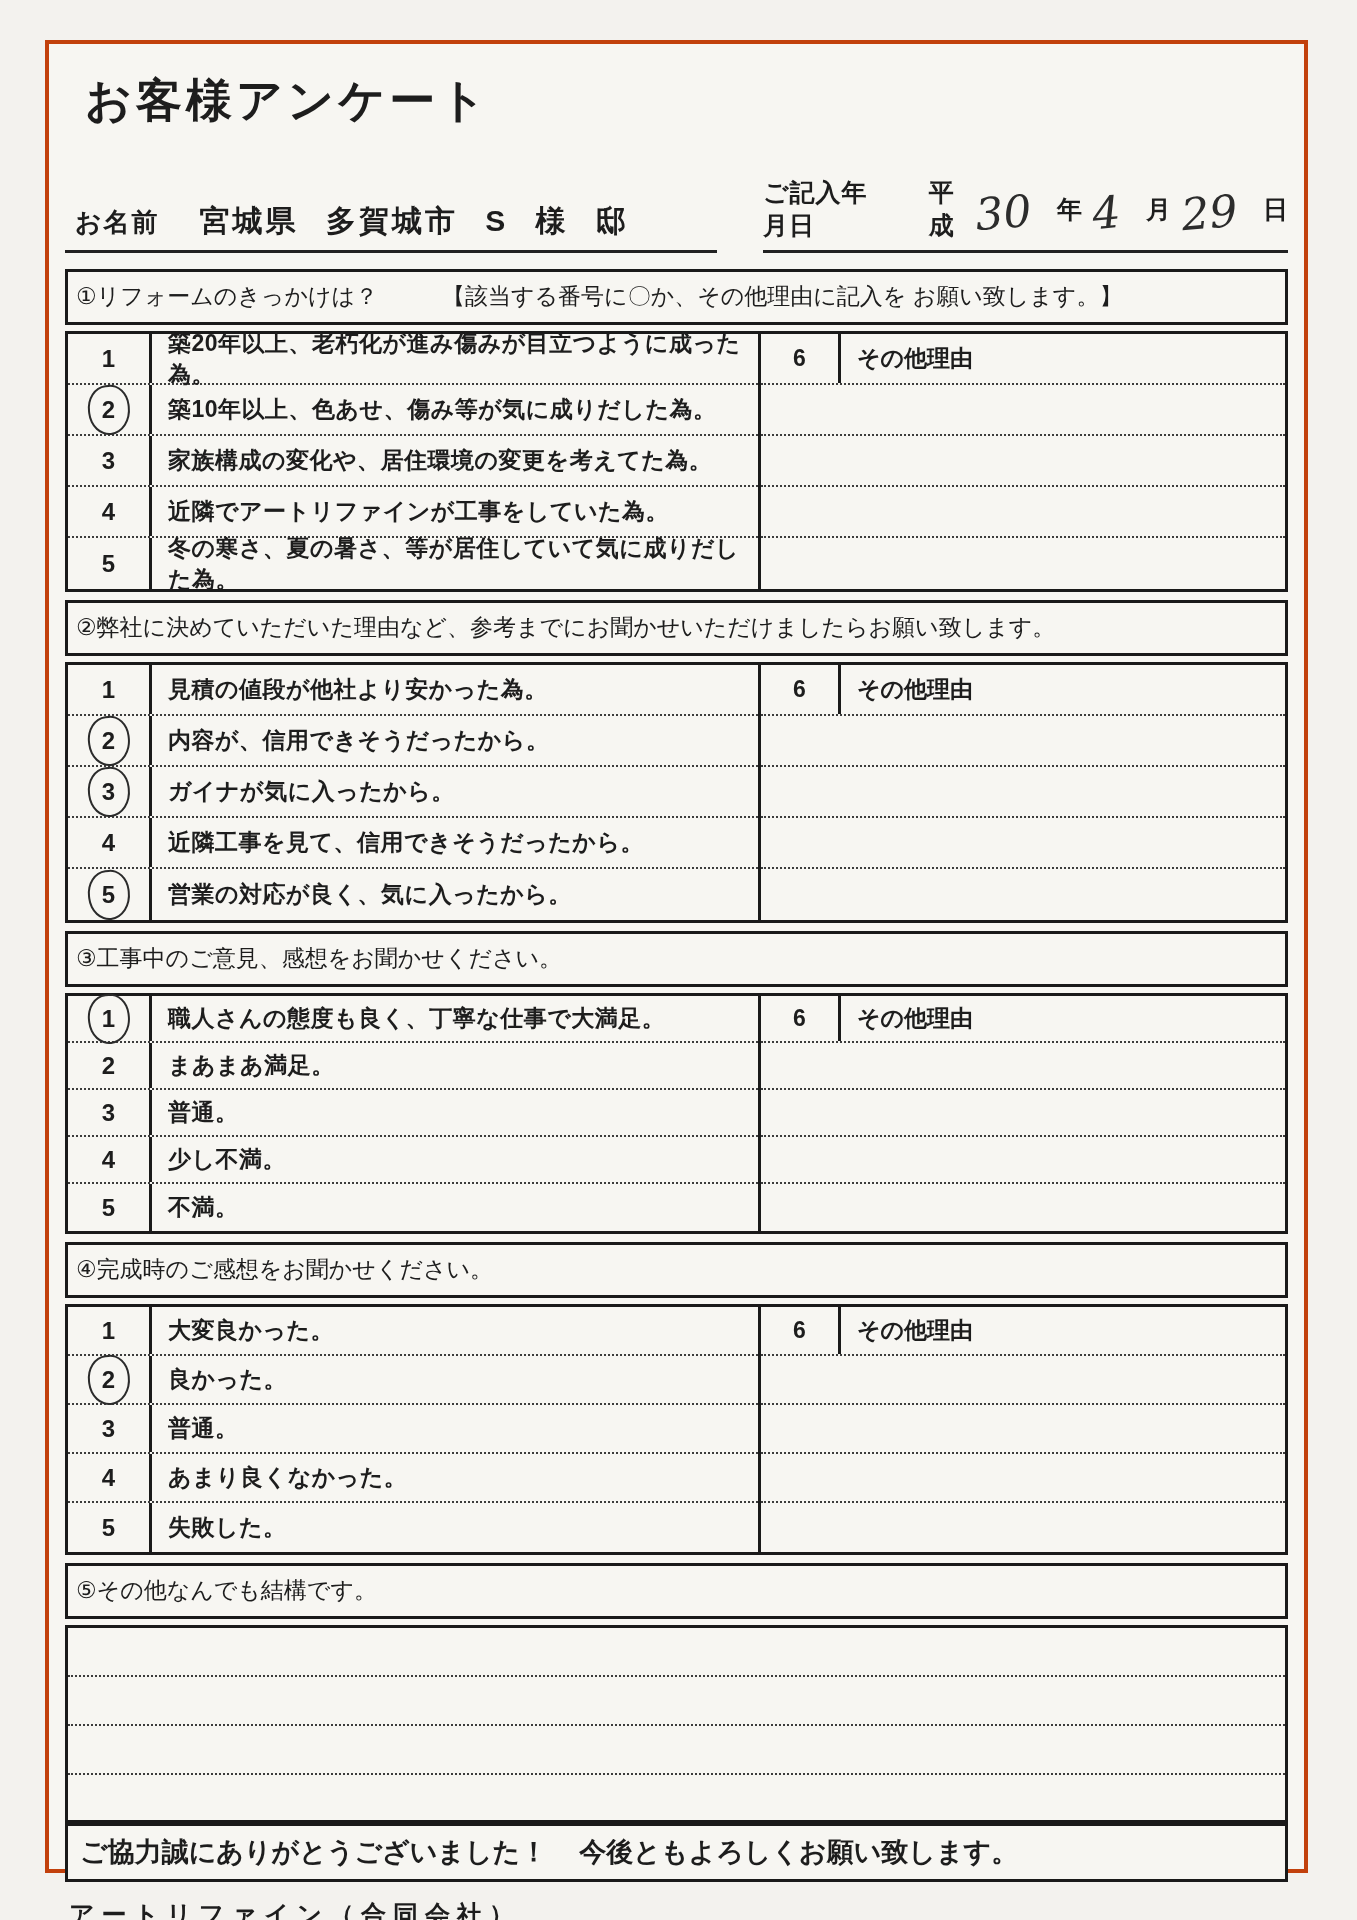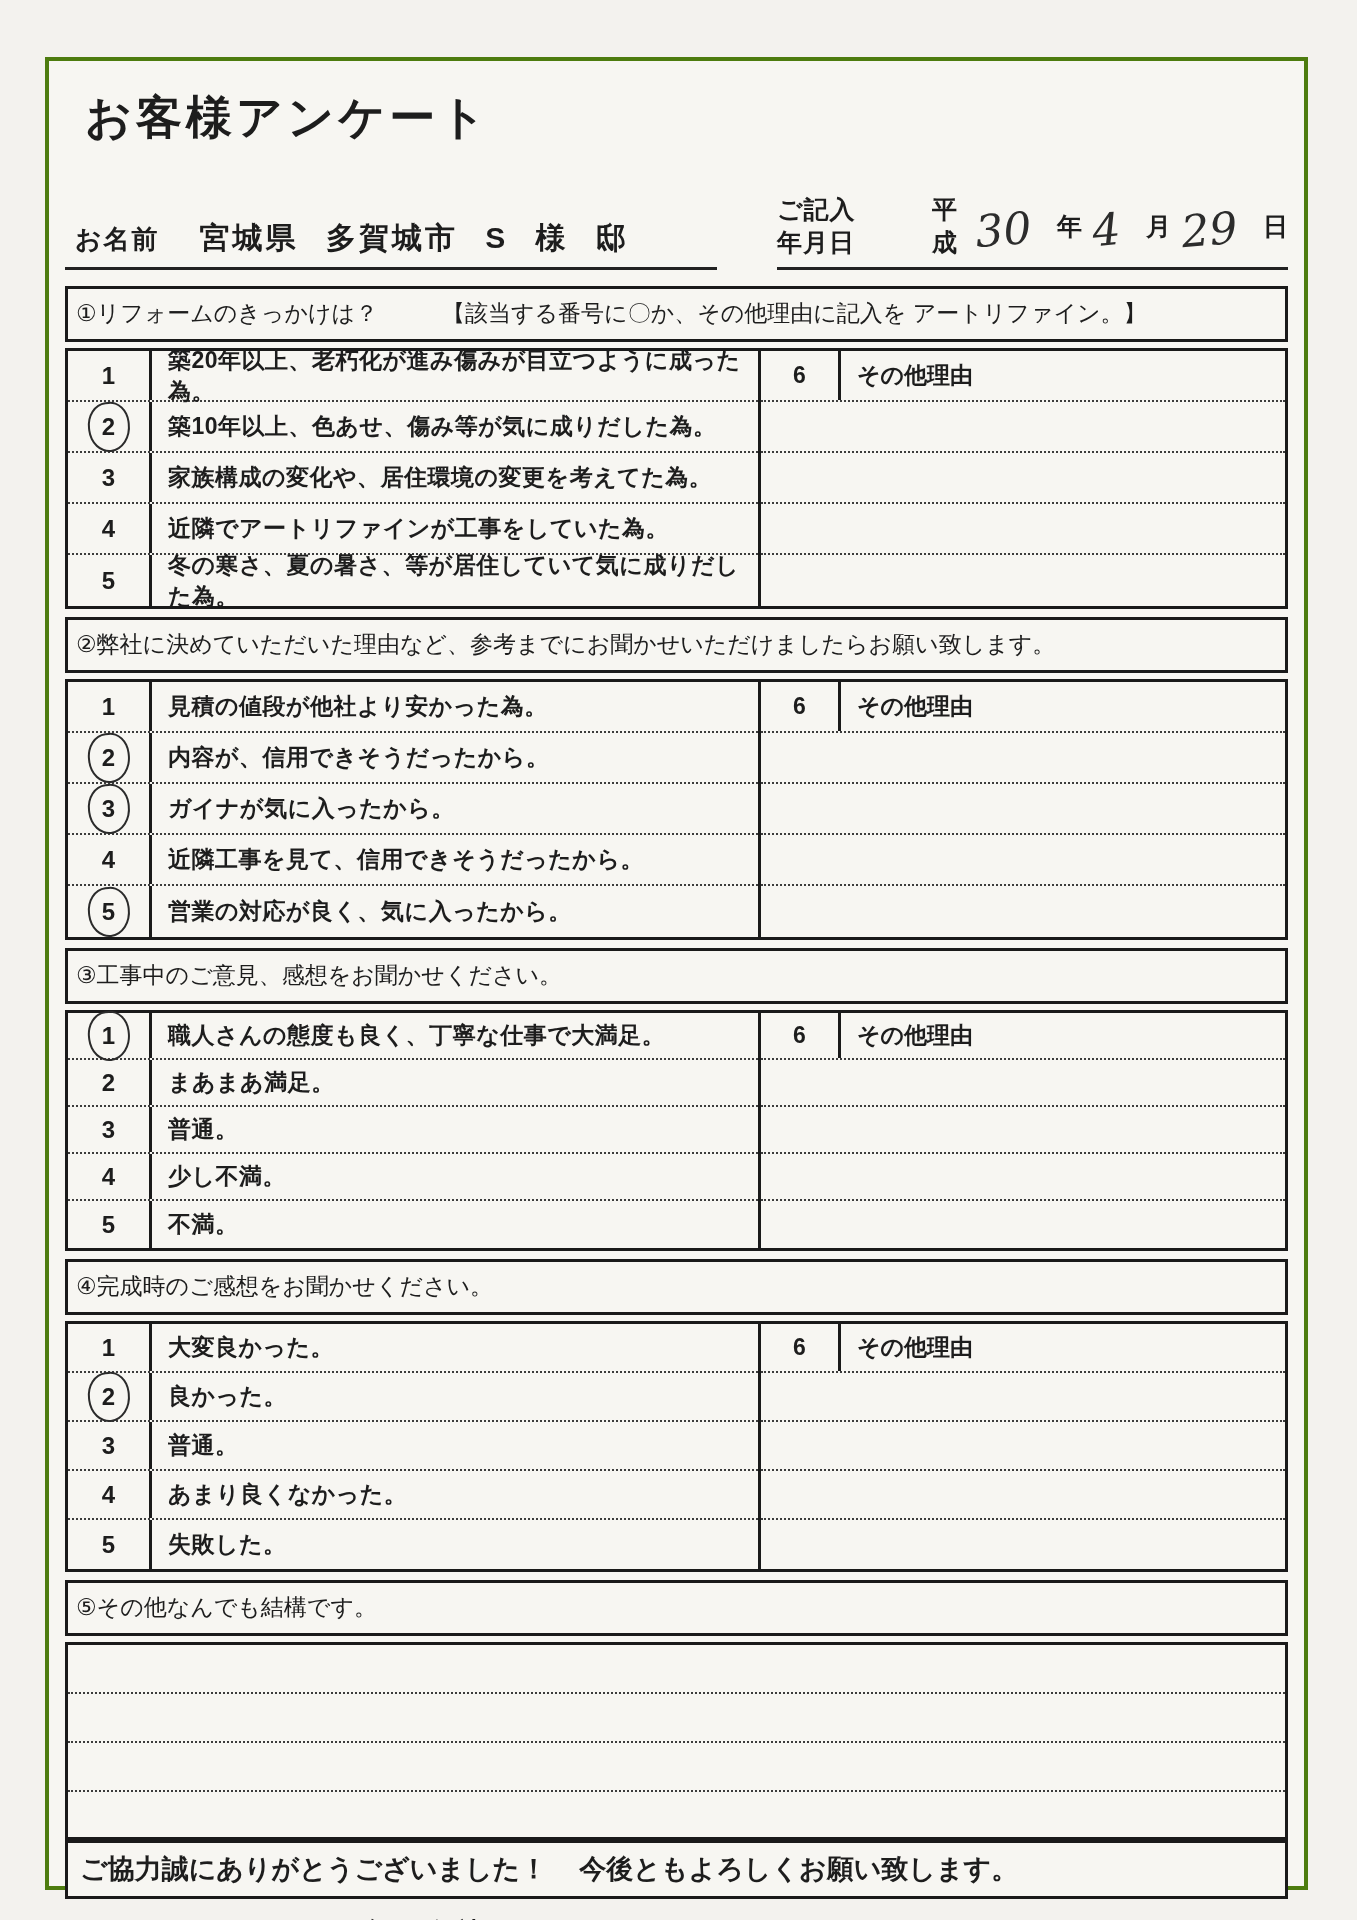--- a/index.html
+++ b/index.html
@@ -4,42 +4,42 @@
 <style>
   * { margin:0; padding:0; box-sizing:border-box; }
   html,body { width:1357px; height:1920px; }
   body {
     background:#f3f2ee;
     font-family:"Liberation Sans","DejaVu Sans",sans-serif;
     color:#1d1d1d;
     position:relative;
   }
   .paper {
-    position:absolute; left:45px; top:57px;
+    position:absolute; left:45px; top:40px;
     width:1263px; height:1833px;
-    border:4px solid #4d7c0f;
+    border:4px solid #c2410c;
     background:#f7f6f2;
     padding:14px 16px 0 16px;
   }
   
   .title {
     font-family:"DejaVu Serif","Liberation Serif",serif;
     font-weight:bold; font-size:46px; letter-spacing:4px;
     margin:12px 0 44px 20px;
   }
   
   .name-row { display:flex; align-items:flex-end; margin-bottom:16px; }
   .name-left {
     width:652px; border-bottom:3px solid #222;
     padding:0 0 8px 10px; display:flex; align-items:baseline;
   }
   .name-label { font-size:26px; font-weight:700; letter-spacing:2px; }
   .name-value { font-size:30px; font-weight:700; margin-left:40px; word-spacing:16px; letter-spacing:3px; }
   .name-right {
-    flex:1; margin-left:60px; border-bottom:3px solid #222;
+    flex:1; margin-left:46px; border-bottom:3px solid #222;
     padding-bottom:8px; display:flex; align-items:center;
   }
   .date-label { font-size:25px; font-weight:700; letter-spacing:1px; }
   .era-label { font-size:25px; font-weight:700; margin-left:52px; }
   .date-unit { font-size:25px; font-weight:700; margin-left:26px; }
   .hand {
     font-family:"DejaVu Serif","Liberation Serif",serif;
     font-style:italic; font-weight:400; font-size:44px; color:#2c2c2c;
     display:inline-block; transform:rotate(-5deg) translateY(4px);
     margin-left:10px; line-height:0.9;
@@ -132,21 +132,21 @@
       <span class="date-unit">年</span>
       <span class="hand">4</span>
       <span class="date-unit">月</span>
       <span class="hand">29</span>
       <span class="date-unit">日</span>
     </div>
   </div>
 
   <div class="sec-head">
     <span>①リフォームのきっかけは？</span>
-    <span class="sec-note">【該当する番号に〇か、その他理由に記入を アートリファイン。】</span>
+    <span class="sec-note">【該当する番号に〇か、その他理由に記入を お願い致します。】</span>
   </div>
   <div class="opt-box" style="--rh:51px">
     <div class="opt-left">
       <div class="opt-row">
         <div class="opt-num">1</div>
         <div class="opt-text">築20年以上、老朽化が進み傷みが目立つように成った為。</div>
       </div>
       <div class="opt-row">
         <div class="opt-num circled">2</div>
         <div class="opt-text">築10年以上、色あせ、傷み等が気に成りだした為。</div>

